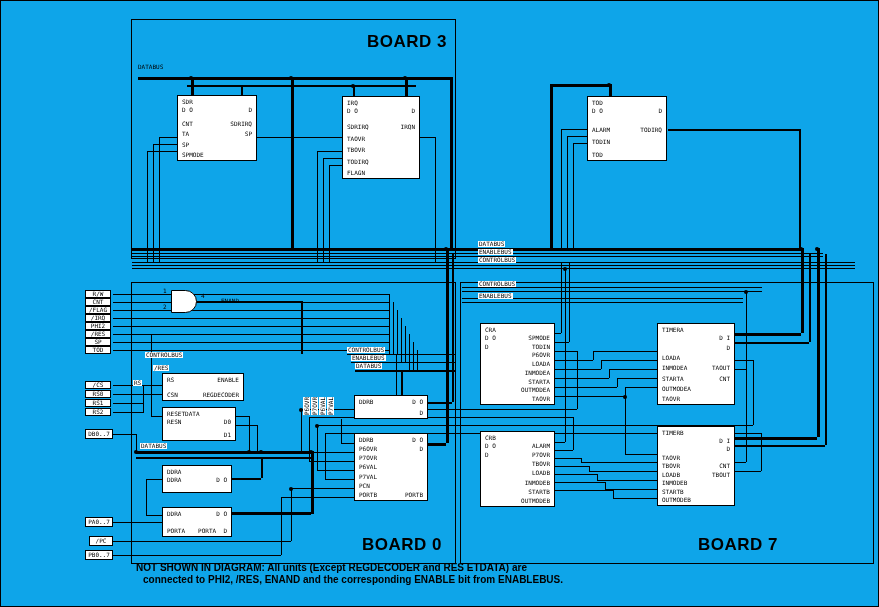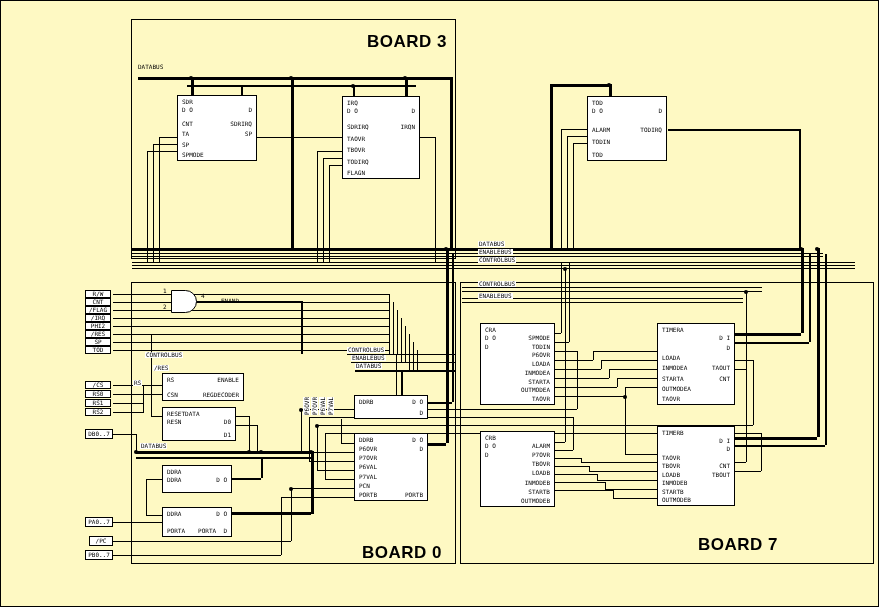--- a/index.html
+++ b/index.html
@@ -1,26 +1,26 @@
 <!DOCTYPE html>
 <html><head>
 <meta charset="utf-8">
 <style>
   html,body{margin:0;padding:0;background:#fff}
-  .stage{position:relative;width:879px;height:607px;background:#fef9c3;border:1px solid #000;
+  .stage{position:relative;width:879px;height:607px;background:#0ea5e9;border:1px solid #000;
          box-sizing:border-box;overflow:hidden;font-family:"DejaVu Sans Mono",monospace;color:#000}
   .board{position:absolute;border:1px solid #000;background:transparent}
   #b3{left:130px;top:18px;width:323px;height:238px}
   #b2{left:459px;top:18px;width:412px;height:238px}
   #b0{left:130px;top:281px;width:323px;height:280px}
   #b1{left:459px;top:281px;width:412px;height:280px}
   .btitle{position:absolute;font:bold 17px "Liberation Sans",sans-serif;letter-spacing:.5px}
   #b3 .btitle{right:8px;top:12px}
   #b2 .btitle{right:92px;top:12px}
-  #b0 .btitle{right:13px;bottom:0}
+  #b0 .btitle{right:13px;bottom:8px}
   #b1 .btitle{right:95px;bottom:8px}
   .blk{position:absolute;border:1px solid #000;background:#fff;padding:2px 4px;box-sizing:border-box;
        display:flex;flex-direction:column;z-index:5;font-size:6px;line-height:7px}
   .blk .blk-h{margin-bottom:1px}
   .blk .rows{flex:1;display:flex;flex-direction:column;justify-content:space-between}
   .blk-row{display:flex;justify-content:space-between;white-space:pre}
   .w{position:absolute;background:#000;z-index:1}
   .h1{height:1px}.h2{height:2px}.h3{height:3px}
   .v1{width:1px}.v2{width:2px}.v3{width:3px}
   .dot{position:absolute;width:4px;height:4px;background:#000;border-radius:50%;z-index:2}
@@ -432,14 +432,16 @@
   <span class="lbl bg" style="left:139px;top:442px">DATABUS</span>
   <span class="lbl bg" style="left:346px;top:346px">CONTROLBUS</span>
   <span class="lbl bg" style="left:350px;top:354px">ENABLEBUS</span>
   <span class="lbl bg" style="left:354px;top:362px">DATABUS</span>
 
   <span class="vlbl" style="left:302px;top:396px">P6OVR</span>
   <span class="vlbl" style="left:310px;top:396px">P7OVR</span>
   <span class="vlbl" style="left:318px;top:396px">P6VAL</span>
   <span class="vlbl" style="left:326px;top:396px">P7VAL</span>
 
+  <div class="note" style="left:135px;top:561px">NOT SHOWN IN DIAGRAM: All units (Except REGDECODER and RES ETDATA) are</div>
+  <div class="note" style="left:142px;top:573px">connected to PHI2, /RES, ENAND and the corresponding ENABLE bit from ENABLEBUS.</div>
 
 </div>
 
 </body></html>

